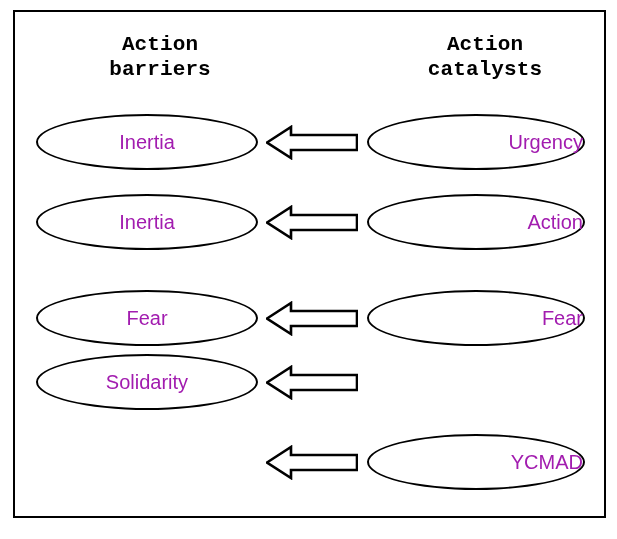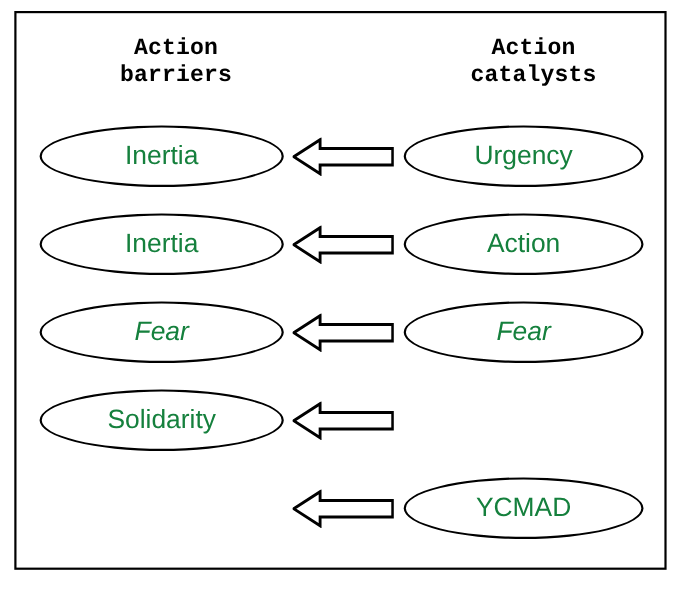--- a/index.html
+++ b/index.html
@@ -53,26 +53,26 @@
     height: 56px;
     border: 2px solid #000000;
     border-radius: 50% / 50%;
     background: #ffffff;
     box-sizing: border-box;
     display: flex;
     align-items: center;
     justify-content: center;
   }
   .node-barrier  { left: 21px;  width: 222px; }
-  .node-catalyst { left: 352px; width: 218px; }
+  .node-catalyst { left: 352px; width: 218px; justify-content: flex-end; }
 
   .node-label {
-    font-size: 24px;
+    font-size: 20px;
     line-height: 1;
-    color: #15803d;
+    color: #a21caf;
     white-space: nowrap;
   }
 
   .arrow {
     position: absolute;
     left: 251px;
     top: 11px;
     width: 92px;
     height: 35px;
   }
@@ -109,21 +109,21 @@
     </div>
     <div class="arrow">
       <svg viewBox="0 0 92 35" xmlns="http://www.w3.org/2000/svg" aria-hidden="true">
         <polygon points="1,17.5 25,2 25,10 91,10 91,25 25,25 25,33" fill="#ffffff" stroke="#000000" stroke-width="2.6" stroke-linejoin="miter"></polygon>
       </svg>
     </div>
     <div class="node node-catalyst">
       <span class="node-label">Action</span>
     </div>
   </div>
-      <div class="row" style="top: 262px; font-style: italic;">
+      <div class="row" style="top: 278px;">
     <div class="node node-barrier">
       <span class="node-label">Fear</span>
     </div>
     <div class="arrow">
       <svg viewBox="0 0 92 35" xmlns="http://www.w3.org/2000/svg" aria-hidden="true">
         <polygon points="1,17.5 25,2 25,10 91,10 91,25 25,25 25,33" fill="#ffffff" stroke="#000000" stroke-width="2.6" stroke-linejoin="miter"></polygon>
       </svg>
     </div>
     <div class="node node-catalyst">
       <span class="node-label">Fear</span>

